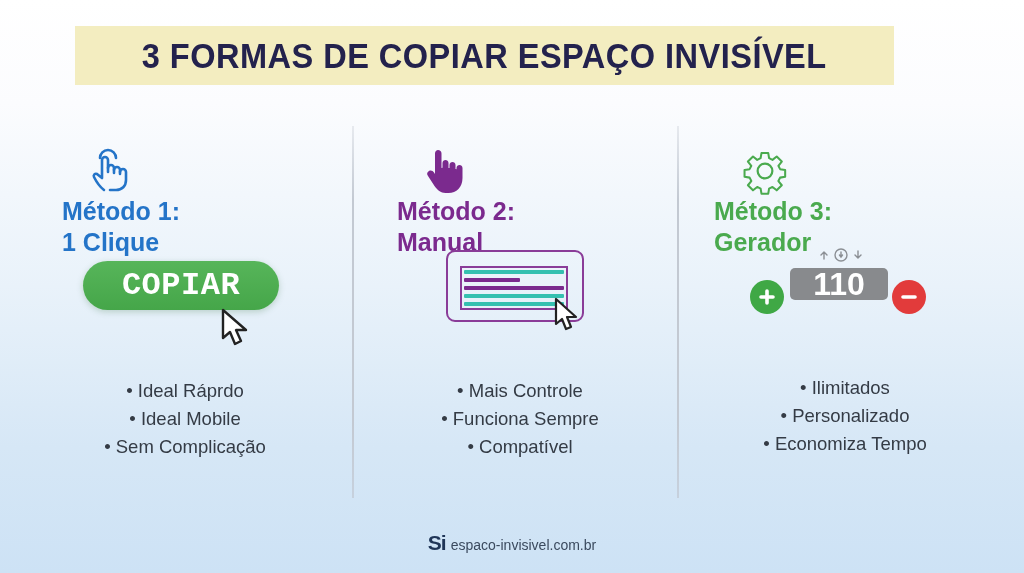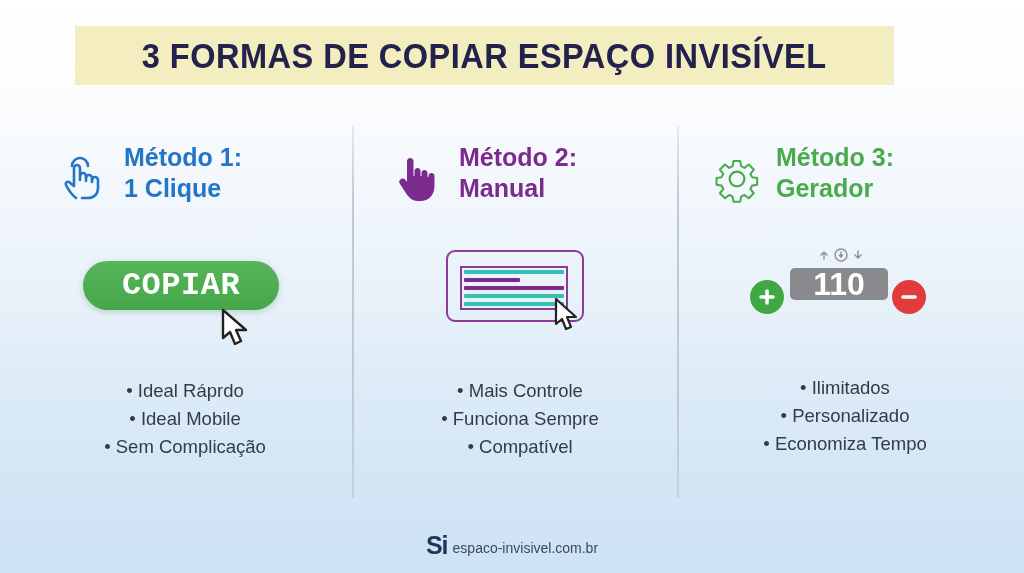--- a/index.html
+++ b/index.html
@@ -23,21 +23,21 @@
     }
     .divider {
       position: absolute; top: 126px; width: 2px; height: 372px;
       background: linear-gradient(180deg, rgba(190,195,205,0.3), #c3c9d2 20%, #c3c9d2 80%, rgba(190,195,205,0.6));
     }
     .col { position: absolute; top: 130px; width: 330px; height: 360px; }
     .col-1 { left: 20px; }
     .col-2 { left: 355px; }
     .col-3 { left: 680px; padding-left: 15px; }
 
-    .method-head { position: absolute; top: 12px; display: flex; align-items: flex-end; }
+    .method-head { position: absolute; top: 12px; display: flex; align-items: center; flex-direction: column; }
     .method-icon { width: 46px; height: 50px; margin-top: 4px; margin-right: 16px; }
     .method-title {
       font-weight: 700; font-size: 25px; line-height: 31px;
     }
     .c-blue { color: #2474c8; }
     .c-purple { color: #7b2a8e; }
     .c-green { color: #4aaa4e; }
 
     .bullets {
       position: absolute; top: 247px; left: 0; width: 100%;
@@ -84,21 +84,21 @@
       background: #888a8d; border-radius: 5px;
       color: #fff; font-weight: 700; font-size: 32px;
       display: flex; align-items: center; justify-content: center;
     }
 
     .footer {
       position: absolute; left: 0; top: 531px; width: 1024px;
       display: flex; align-items: center; justify-content: center;
     }
     .footer .logo {
-      font-weight: 700; font-size: 25px; color: #1f3557; letter-spacing: -1px;
+      font-weight: 700; font-size: 21px; color: #1f3557; letter-spacing: -1px;
       margin-right: 5px; font-family: "Liberation Sans", sans-serif;
     }
     .footer .url { font-size: 14px; color: #3b4a5e; margin-top: 4px; }
   </style>
 </head>
 <body>
 
 <div class="title-band">
   <h1>3 FORMAS DE COPIAR ESPAÇO INVISÍVEL</h1>
 </div>

